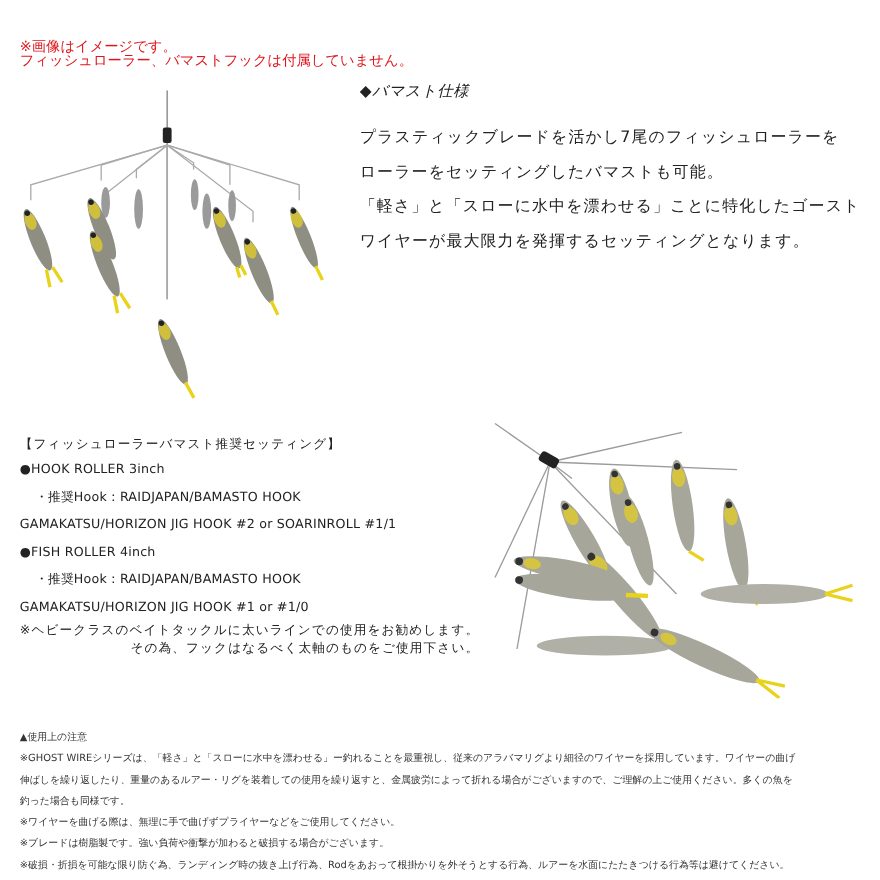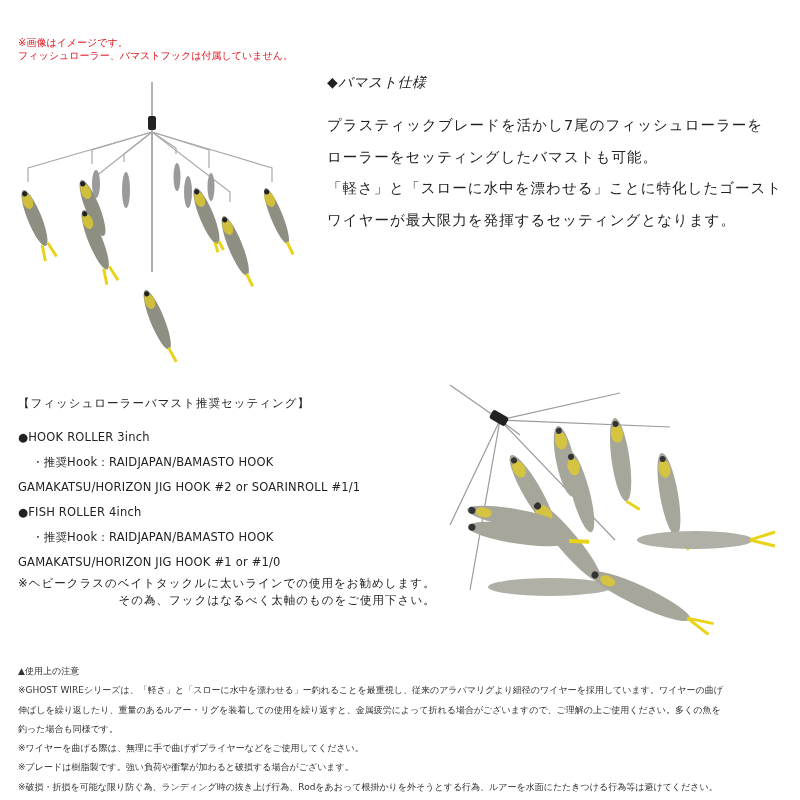--- a/index.html
+++ b/index.html
@@ -1,24 +1,24 @@
 <!DOCTYPE html>
 <html><head>
   <meta charset="utf-8">
   <style>
     html, body { margin: 0; padding: 0; background: #ffffff; }
     body { width: 800px; height: 800px; position: relative; overflow: hidden;
       font-family: "DejaVu Sans", "Liberation Sans", sans-serif; color: #222; }
     .abs { position: absolute; }
-    .red-note { left: 18px; top: 36px; color: #e0141c; font-size: 10px; line-height: 13px; }
+    .red-note { left: 18px; top: 36px; color: #e0141c; font-size: 13px; line-height: 13px; }
     .spec-title { left: 327px; top: 74px; font-size: 14px; color: #222; letter-spacing: 0.5px; font-style: italic; }
     .spec-body { left: 327px; top: 110px; font-size: 14.5px; line-height: 31.5px; color: #222; letter-spacing: 1px; }
     .spec-body div { white-space: nowrap; }
     .rec-block { left: 18px; top: 396px; font-size: 11.5px; color: #222; }
-    .rec-title { margin-bottom: 14px; letter-spacing: 1px; }
+    .rec-title { margin-bottom: 3px; letter-spacing: 1px; }
     .rec-line { height: 25px; line-height: 25px; white-space: nowrap; letter-spacing: 0.2px; }
     .rec-line.indent { padding-left: 14px; }
     .rec-line.note { height: 17px; line-height: 17px; letter-spacing: 1px; }
     .rec-line.note2 { padding-left: 14px; height: 17px; line-height: 17px; letter-spacing: 1px; text-align: right; }
     .caution { left: 18px; top: 662px; font-size: 9px; color: #333; line-height: 19.3px; }
     .caution div { white-space: nowrap; }
     .img-box { background: #fff; }
     svg { display: block; }
   </style>
 </head>

